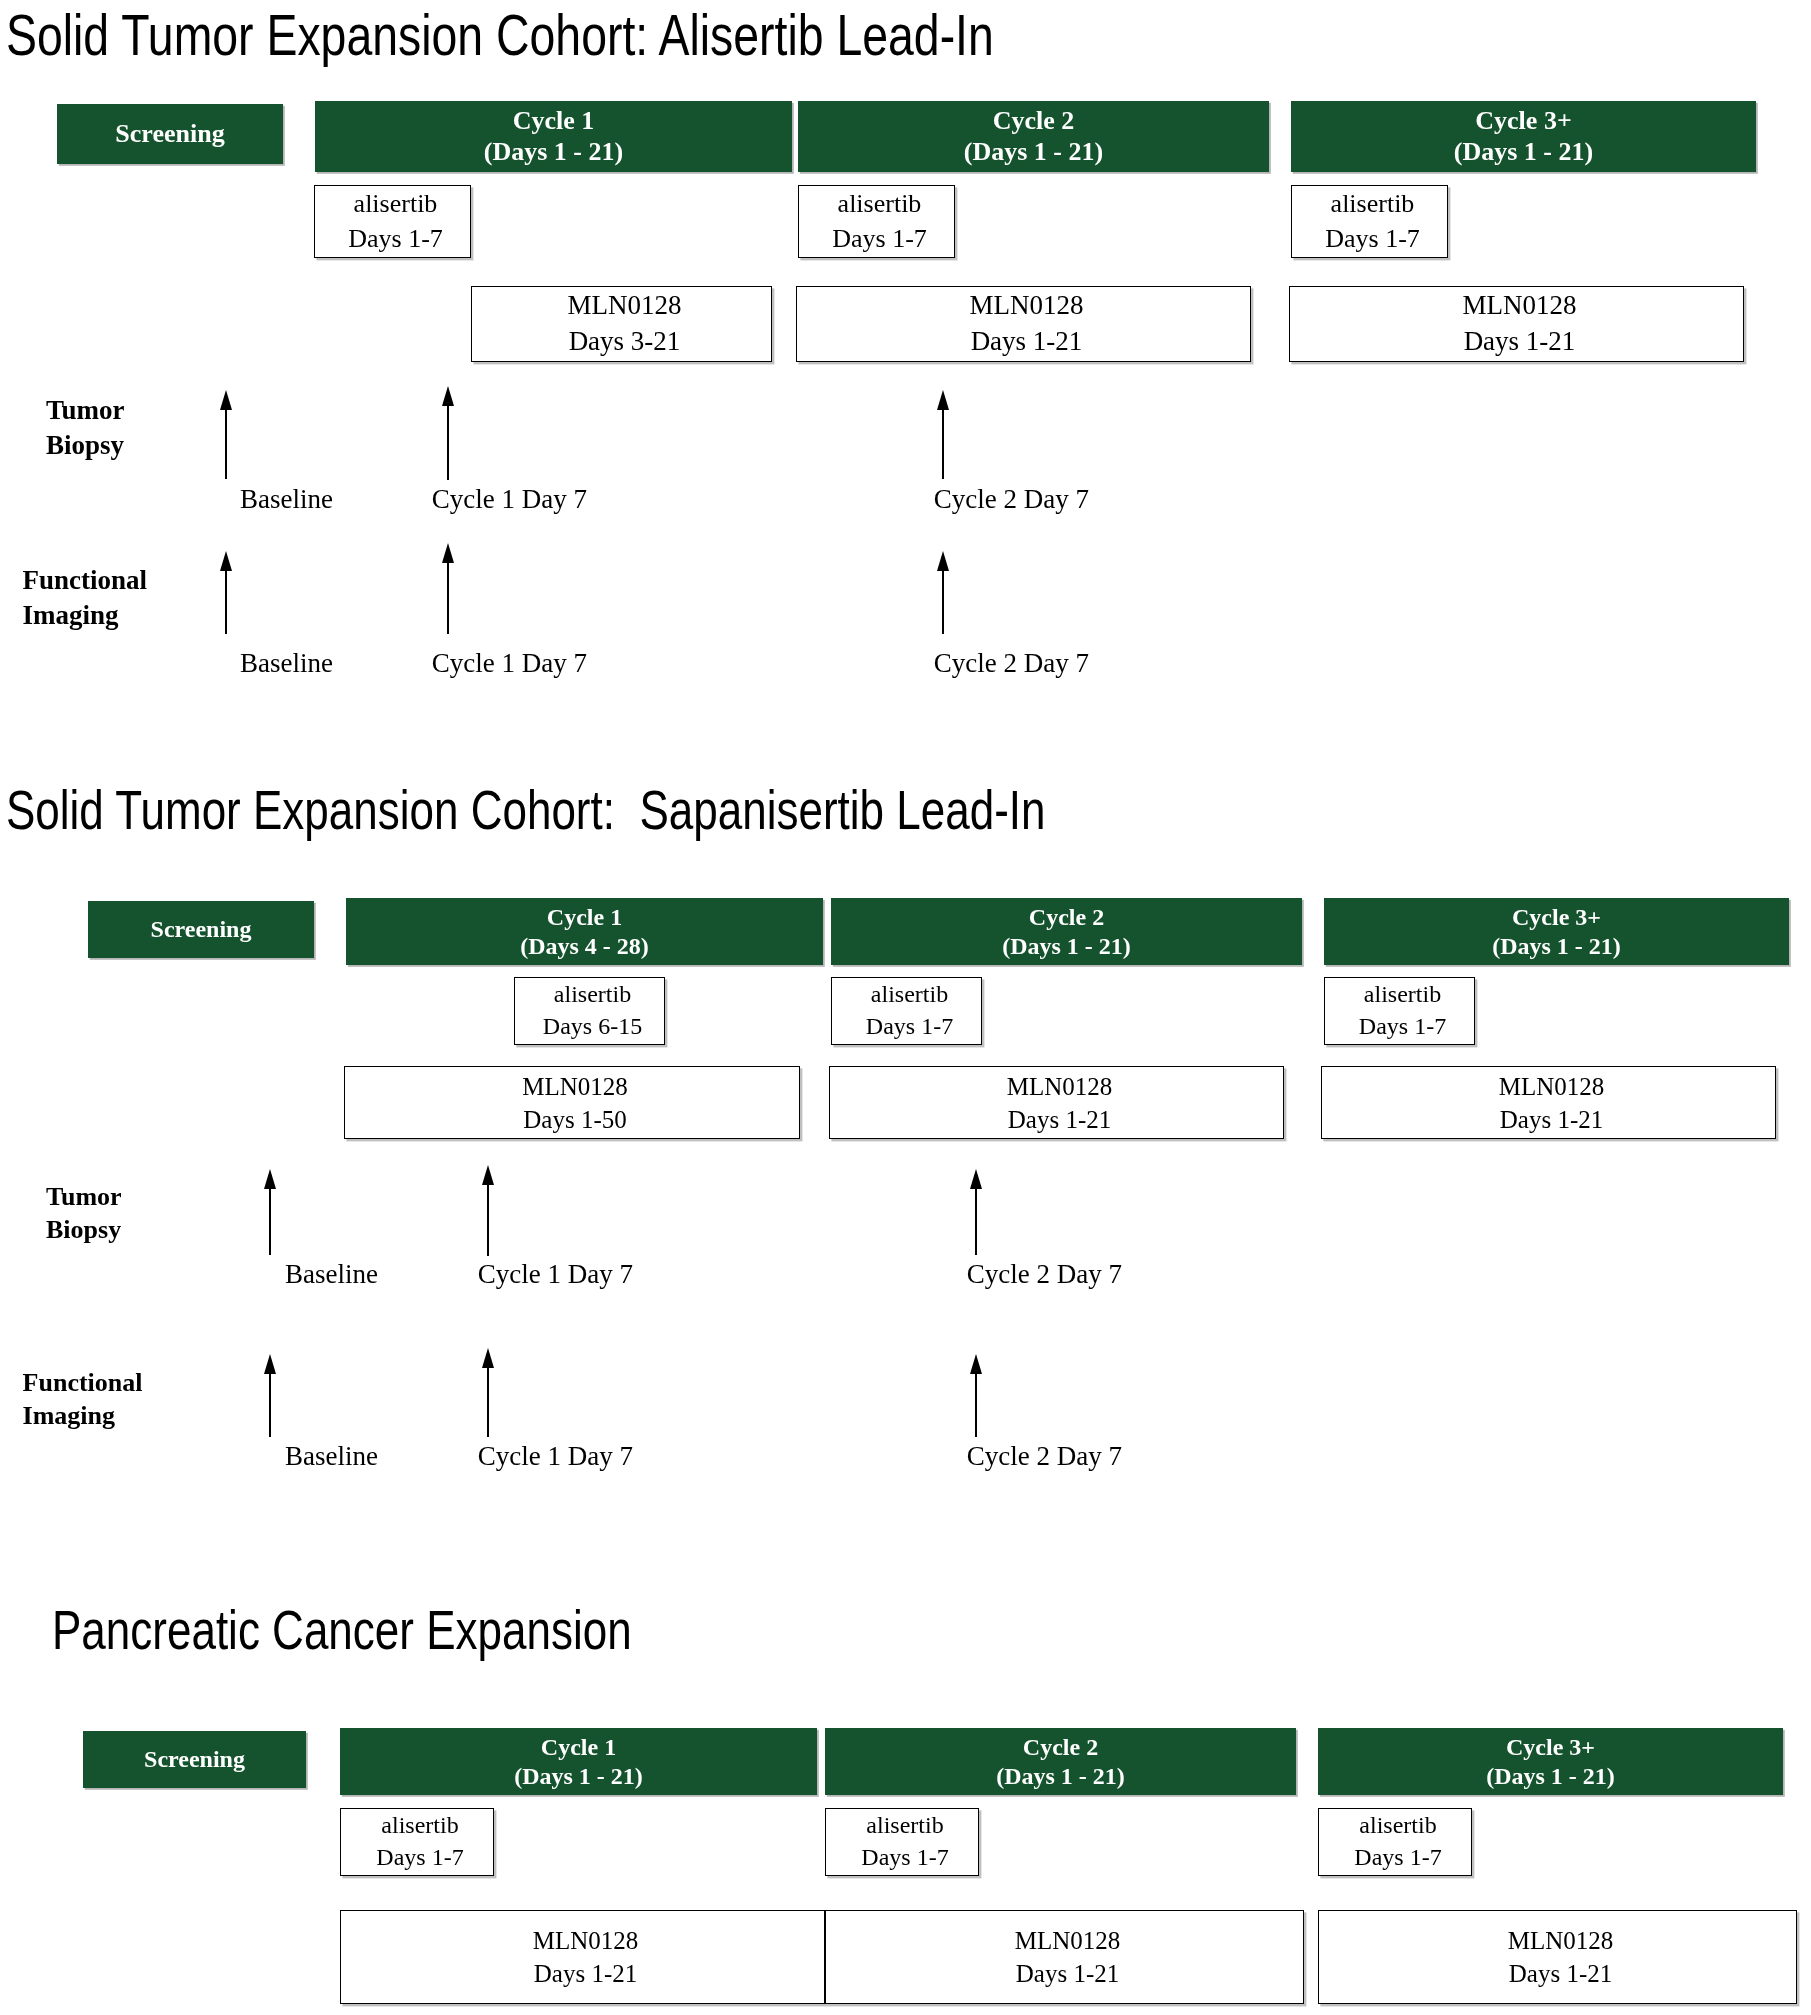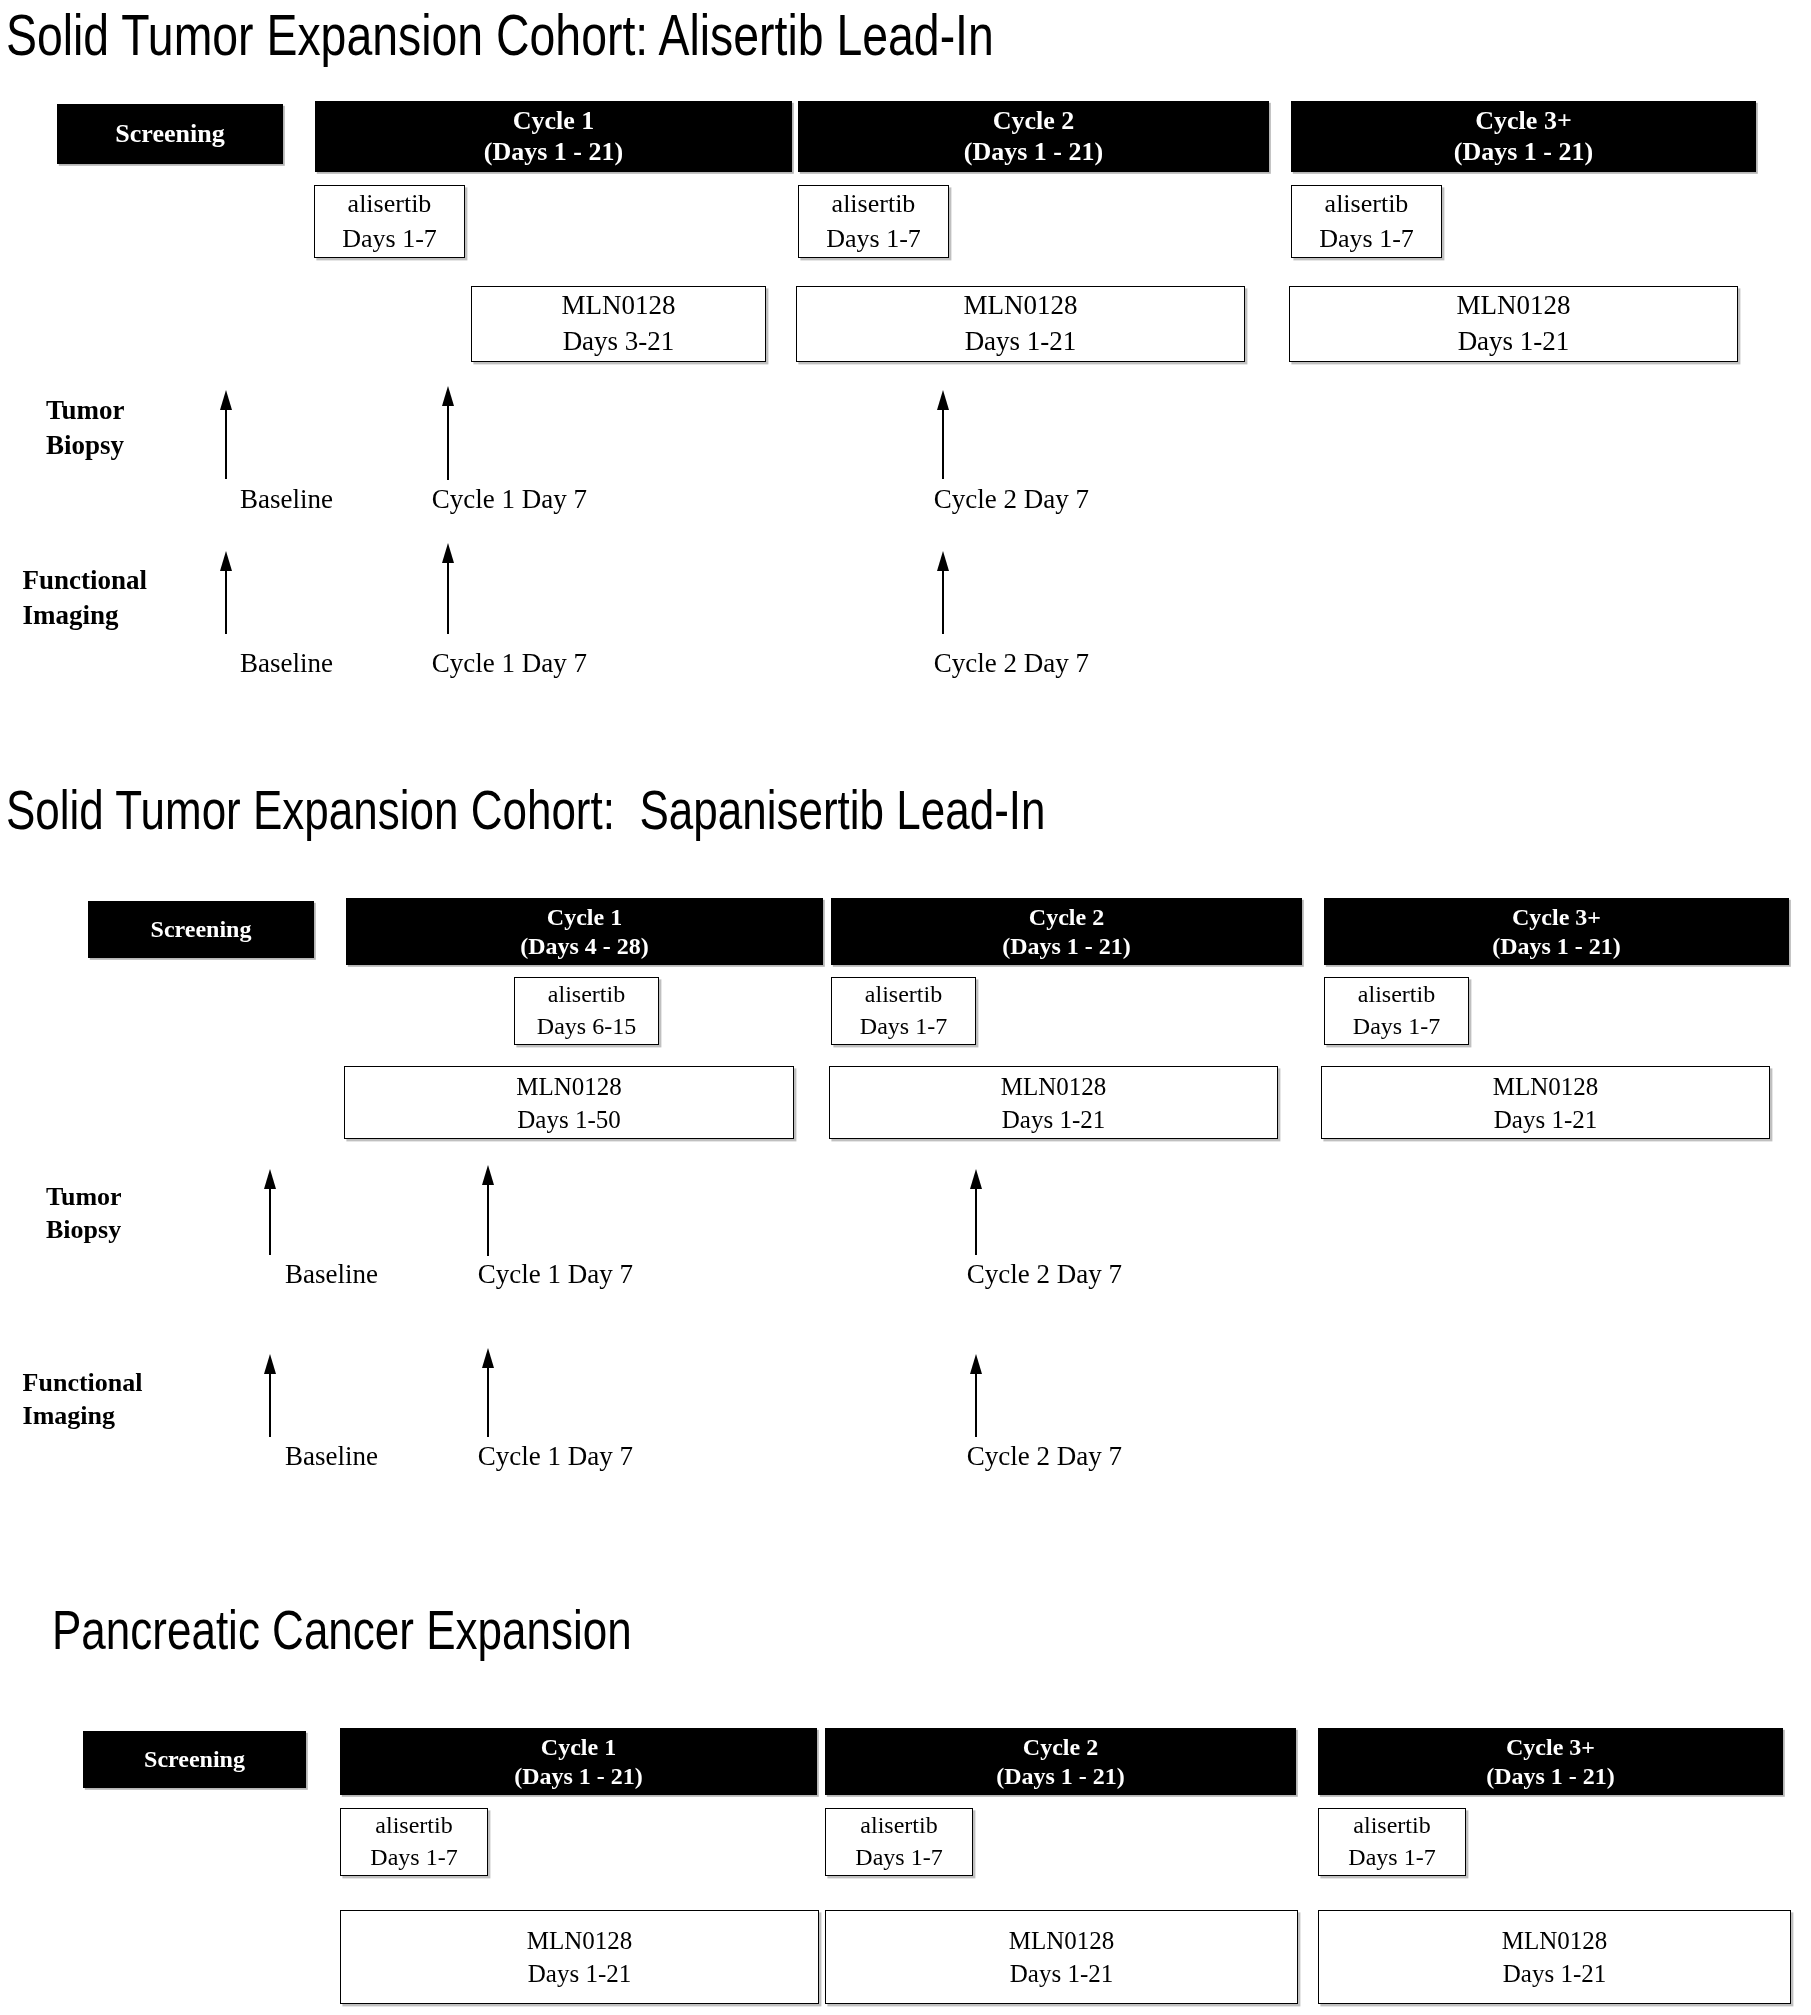--- a/index.html
+++ b/index.html
@@ -26,21 +26,21 @@
     letter-spacing: 0px;
     color: #000;
     white-space: pre;
     transform: scaleX(0.80);
     transform-origin: left center;
   }
 
   
   .hdr {
     position: absolute;
-    background: #000000;
+    background: #14532d;
     color: #ffffff;
     font-family: "Liberation Serif", serif;
     font-weight: bold;
     display: flex;
     flex-direction: column;
     justify-content: center;
     text-align: center;
     line-height: 1.18;
     box-shadow: 1.8px 1.8px 0 rgba(120,120,120,0.55);
   }
@@ -54,20 +54,21 @@
     border: 1.8px solid #000000;
     font-family: "Liberation Serif", serif;
     font-weight: 400;
     display: flex;
     flex-direction: column;
     align-items: center;
     justify-content: center;
     text-align: center;
     line-height: 1.32;
     box-shadow: 2.4px 2.4px 0 rgba(130,130,130,0.5);
+    padding-left: 6px;
   }
   .drug .l1 { display:block; }
   .drug .l2 { display:block; }
 
   
   .rowlabel {
     position: absolute;
     font-family: "Liberation Serif", serif;
     font-weight: bold;
     line-height: 1.28;

